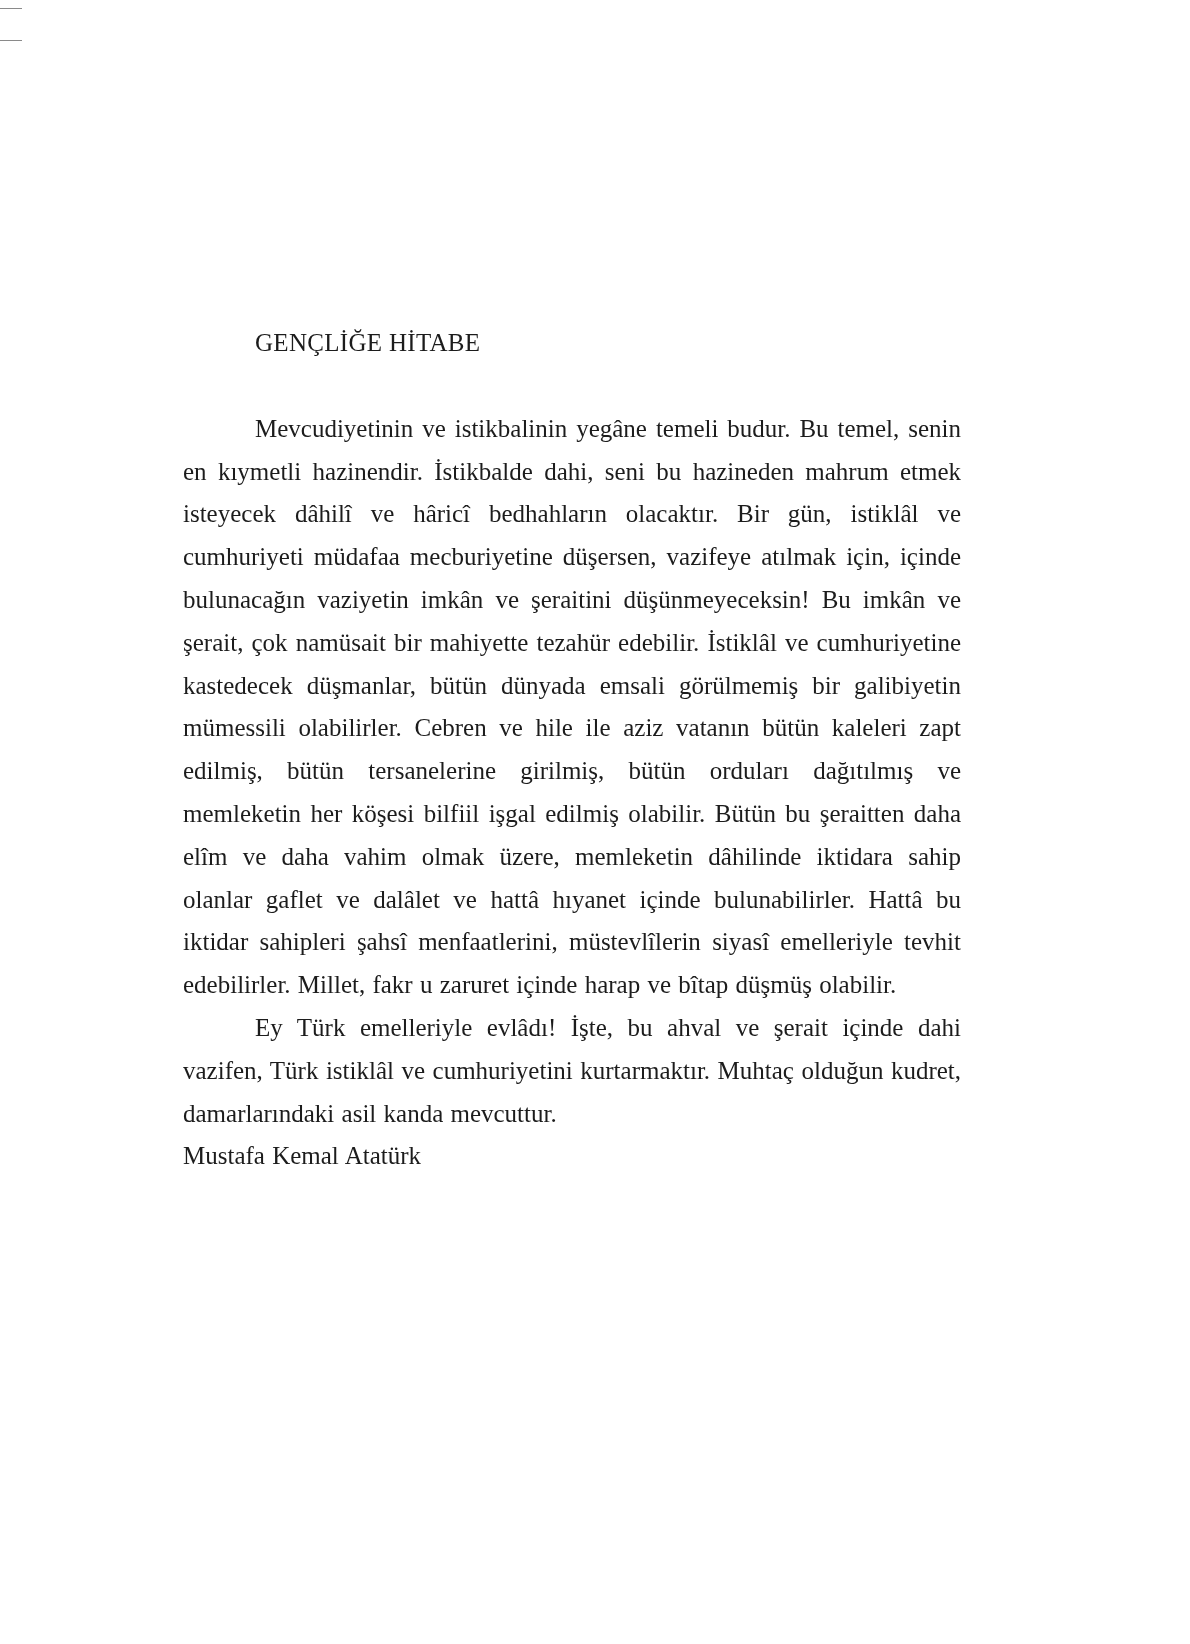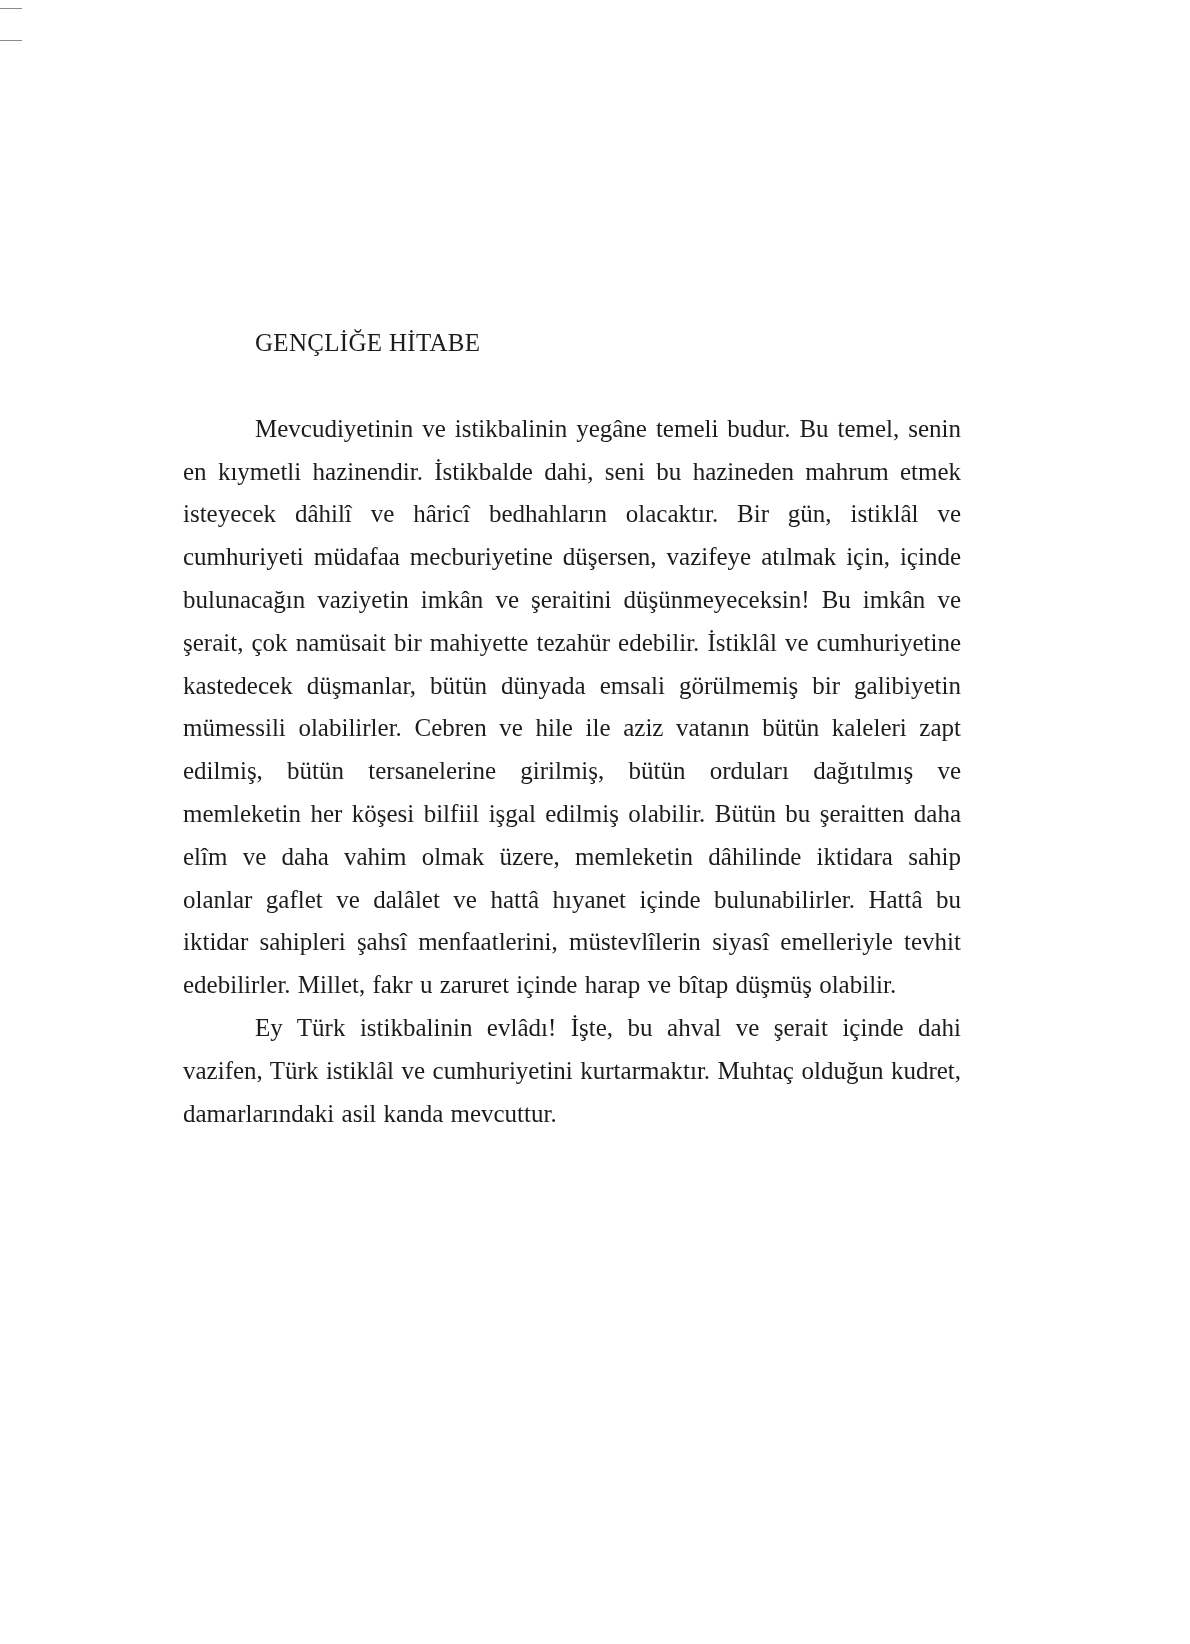--- a/index.html
+++ b/index.html
@@ -65,17 +65,18 @@
   <div class="crop-mark h cm-tl-2"></div>
   <div class="crop-mark h cm-bl-1"></div>
   <div class="crop-mark h cm-bl-2"></div>
 
   <div class="content">
     <h1 class="doc-title">GENÇLİĞE HİTABE</h1>
 
 
     <p>Mevcudiyetinin ve istikbalinin yegâne temeli budur. Bu temel, senin en kıymetli hazinendir. İstikbalde dahi, seni bu hazineden mahrum etmek isteyecek dâhilî ve hâricî bedhahların olacaktır. Bir gün, istiklâl ve cumhuriyeti müdafaa mecburiyetine düşersen, vazifeye atılmak için, içinde bulunacağın vaziyetin imkân ve şeraitini düşünmeyeceksin! Bu imkân ve şerait, çok namüsait bir mahiyette tezahür edebilir. İstiklâl ve cumhuriyetine kastedecek düşmanlar, bütün dünyada emsali görülmemiş bir galibiyetin mümessili olabilirler. Cebren ve hile ile aziz vatanın bütün kaleleri zapt edilmiş, bütün tersanelerine girilmiş, bütün orduları dağıtılmış ve memleketin her köşesi bilfiil işgal edilmiş olabilir. Bütün bu şeraitten daha elîm ve daha vahim olmak üzere, memleketin dâhilinde iktidara sahip olanlar gaflet ve dalâlet ve hattâ hıyanet içinde bulunabilirler. Hattâ bu iktidar sahipleri şahsî menfaatlerini, müstevlîlerin siyasî emelleriyle tevhit edebilirler. Millet, fakr u zaruret içinde harap ve bîtap düşmüş olabilir.</p>
 
-    <p>Ey Türk istikbalinin evlâdı! İşte, bu ahval ve şerait içinde dahi vazifen, Türk istiklâl ve cumhuriyetini kurtarmaktır. Muhtaç olduğun kudret, damarlarındaki asil kanda mevcuttur.</p>
+    <p>Ey Türk emelleriyle evlâdı! İşte, bu ahval ve şerait içinde dahi vazifen, Türk istiklâl ve cumhuriyetini kurtarmaktır. Muhtaç olduğun kudret, damarlarındaki asil kanda mevcuttur.</p>
 
+    <p class="signature">Mustafa Kemal Atatürk</p>
   </div>
 
 </div>
 
 </body></html>

